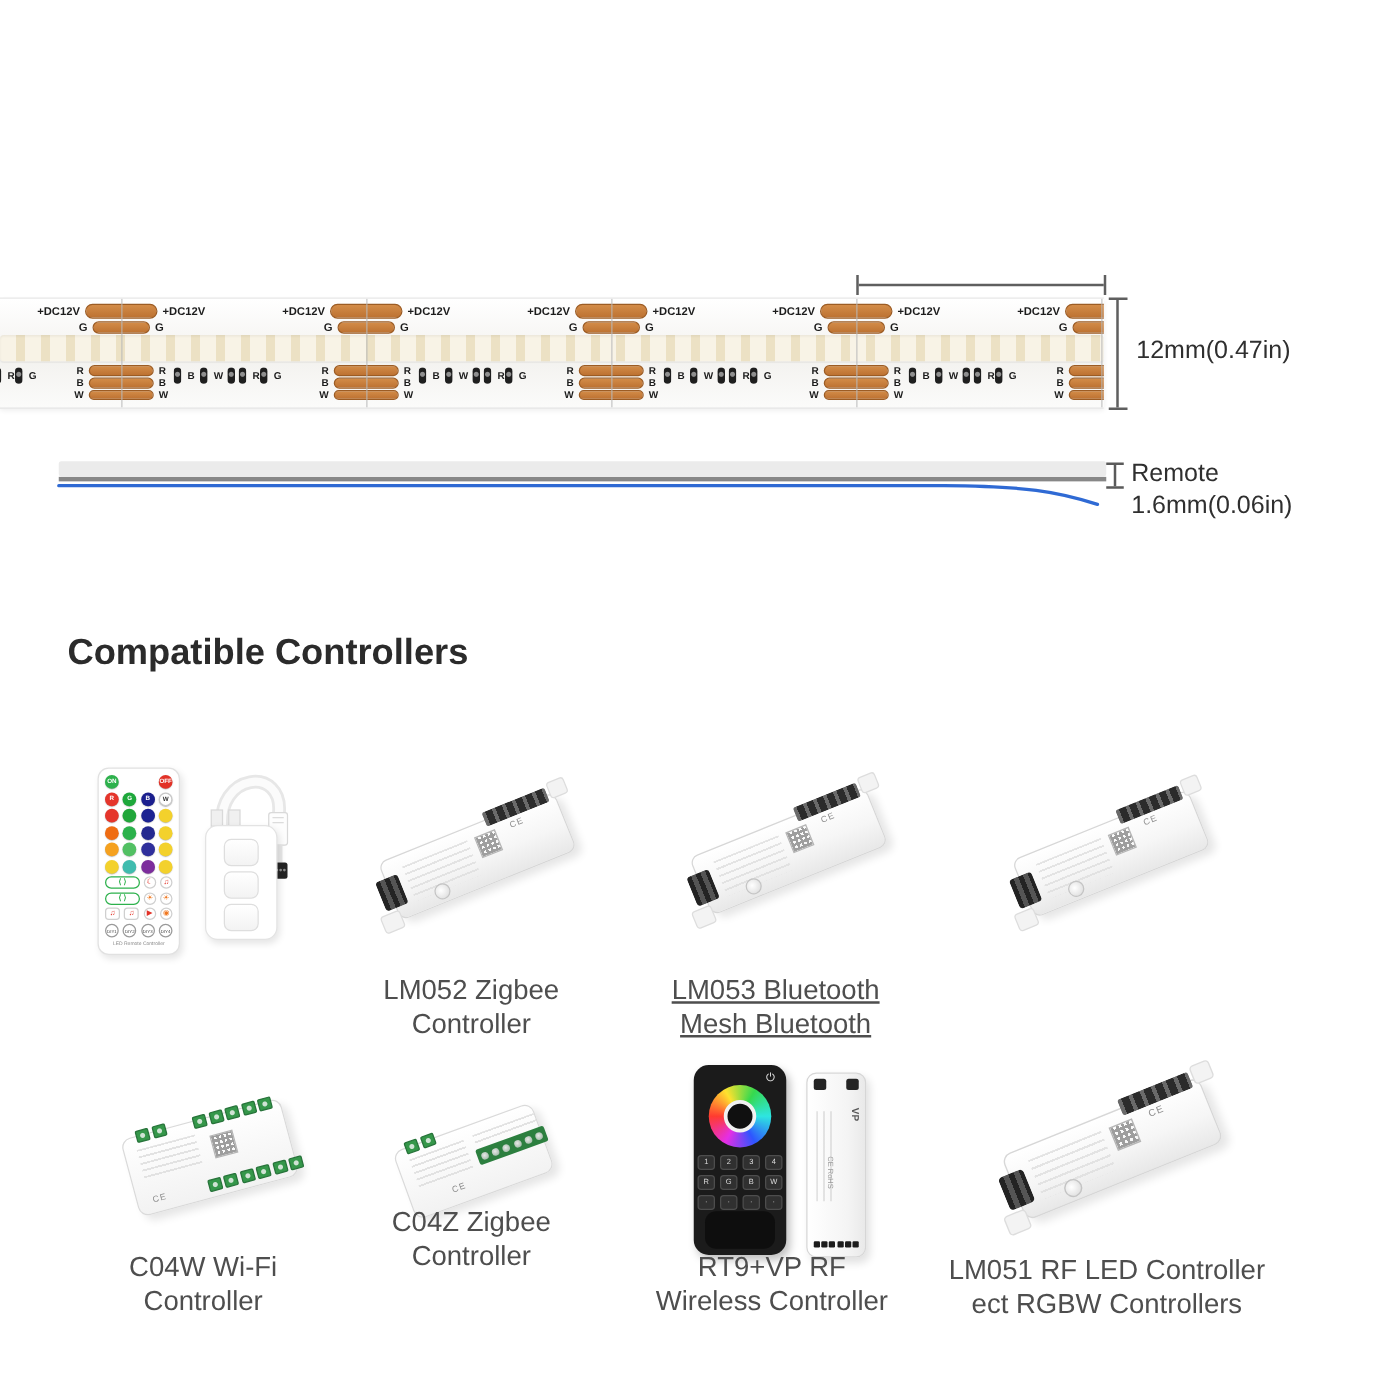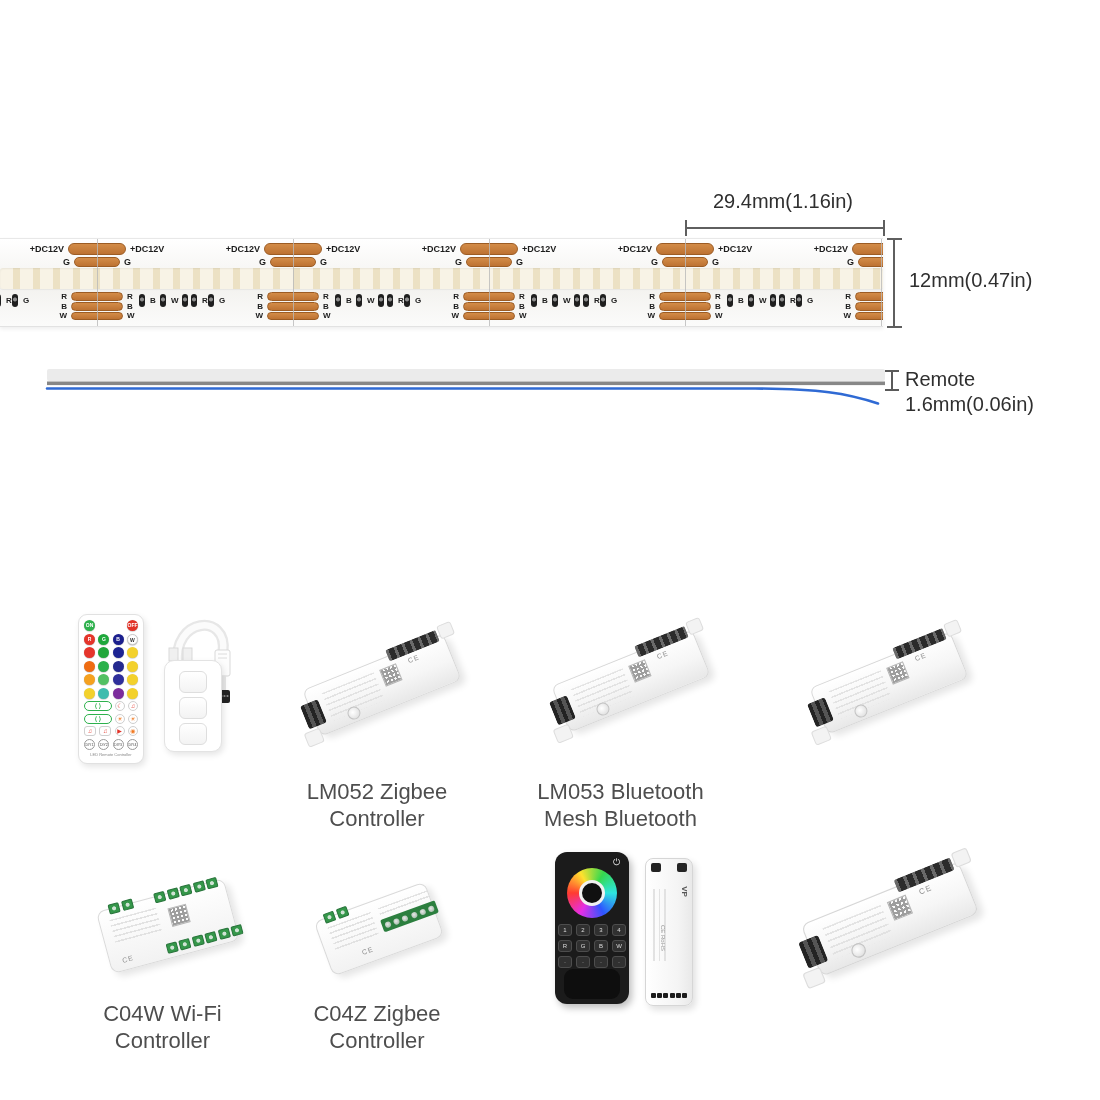--- a/index.html
+++ b/index.html
@@ -126,21 +126,20 @@
   .vp-marks{position:absolute;left:20px;top:66px;font-size:6px;color:#9a9a9a;transform:rotate(90deg);transform-origin:left top;}
   .vp-dots{position:absolute;bottom:7px;left:5px;right:5px;display:flex;justify-content:space-between;}
   .vp-dots div{width:5px;height:5px;background:#1c1c1c;border-radius:1px;}
 </style>
 </head>
 <body>
 
 <div class="canvas">
 
 
-  <div class="abs dimtxt pitch-label">29.4mm(1.16in)</div>
   <div class="abs bracket-h"></div>
 
   <div class="abs strip">
     <div class="band"></div>
   <div class="chip" style="left: -5px;"></div>
       <div class="chiplbl" style="left: 6px;">R</div>
       <div class="chip" style="left: 12px;"></div>
       <div class="chiplbl" style="left: 23px;">G</div>
       <div class="cutline" style="left: 96.5px;"></div>
       <div class="pad" style="left: 68px; top: 4px; width: 58px; height: 12px;"></div>
@@ -260,20 +259,21 @@
 
   <svg class="abs sideview" viewBox="0 0 860 55">
     <rect x="7" y="7" width="838" height="12" rx="2" fill="#ebebeb"></rect>
     <rect x="7" y="19.5" width="838" height="3.6" fill="#878787"></rect>
     <path d="M7 26.5 L715 26.5 C780 27 806 31 838 41.5" stroke="#2f6ad4" stroke-width="2.6" fill="none" stroke-linecap="round"></path>
   </svg>
   <div class="abs ibeam"></div>
   <div class="abs dimtxt height-l1">Remote</div>
   <div class="abs dimtxt height-l2">1.6mm(0.06in)</div>
 
+  <div class="abs h2">Compatible Controllers</div>
 
   <div class="cell" style="left:66px;top:606px;width:200px;height:172px;">
     <svg class="abs" style="left:0;top:0;" width="200" height="172" viewBox="0 0 200 172">
       <path d="M112 58 C106 12, 162 6, 157 46" stroke="#e7e7e7" stroke-width="11" fill="none" stroke-linecap="round"></path>
       <path d="M112 58 C106 12, 162 6, 157 46" stroke="#fbfbfb" stroke-width="6.5" fill="none" stroke-linecap="round"></path>
       <rect x="103" y="42" width="9" height="13" fill="#f0f0f0" stroke="#d9d9d9"></rect>
       <rect x="117" y="42" width="9" height="13" fill="#f0f0f0" stroke="#d9d9d9"></rect>
       <rect x="149" y="44" width="15" height="26" rx="2" fill="#fdfdfd" stroke="#d9d9d9"></rect>
       <line x1="152" y1="48" x2="161" y2="48" stroke="#dcdcdc"></line>
       <line x1="152" y1="52" x2="161" y2="52" stroke="#dcdcdc"></line>
@@ -491,26 +491,34 @@
       <div class="dg-qr"></div>
       <div class="dg-marks">CE</div>
       <div class="dg-hole"></div>
     </div>
   </div>
 
   <div class="plabel" style="left:277px;top:779px;width:200px;">
     <span>LM052 Zigbee</span><br>
     <span>Controller</span>
   </div>
-  <div class="plabel" style="left:518px;top:779px;width:205px;">
+  <div class="plabel" style="left:518px;top:779px;width:205px;text-decoration:underline;">
     <span>LM053 Bluetooth</span><br>
     <span>Mesh Bluetooth</span>
   </div>
   <div class="plabel" style="left:60px;top:1001px;width:205px;">
     <span>C04W Wi-Fi</span><br>
     <span>Controller</span>
   </div>
-  <div class="plabel" style="left:272px;top:1001px;width:210px;">
+  <div class="plabel" style="left:272px;top:965px;width:210px;">
     <span>C04Z Zigbee</span><br>
     <span>Controller</span>
   </div>
+  <div class="plabel" style="left:505px;top:1001px;width:225px;">
+    <span>RT9+VP RF</span><br>
+    <span>Wireless Controller</span>
+  </div>
+  <div class="plabel" style="left:748px;top:1003px;width:275px;">
+    <span>LM051 RF LED Controller</span><br>
+    <span>ect RGBW Controllers</span>
+  </div>
 
 </div>
 
 </body></html>

